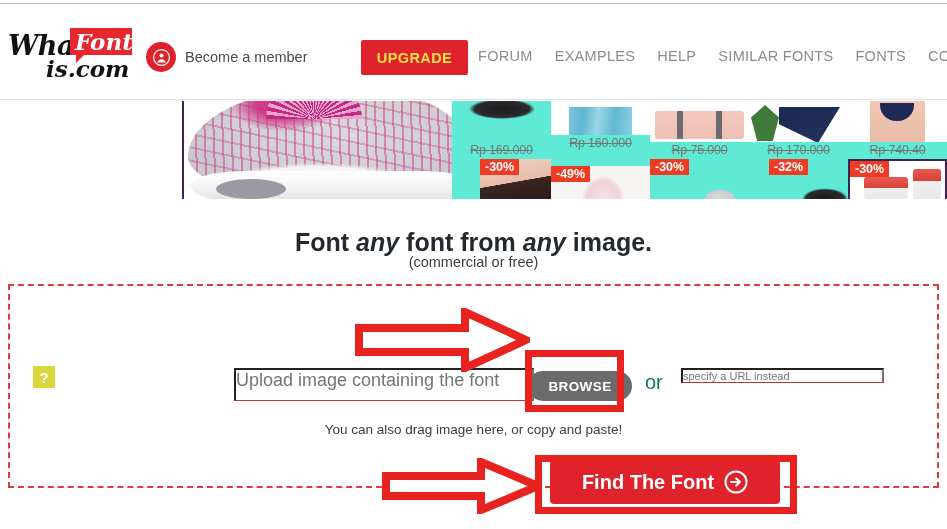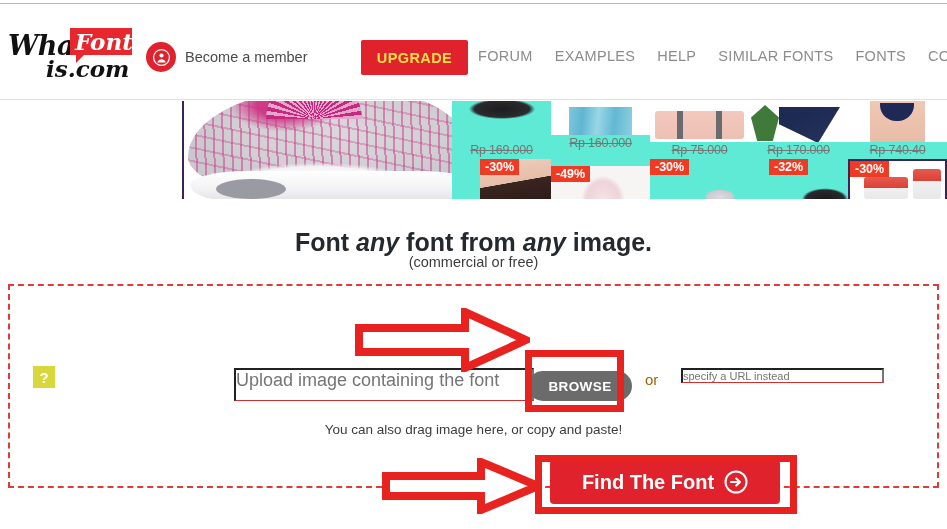--- a/index.html
+++ b/index.html
@@ -161,21 +161,21 @@
   .upload-row { position: absolute; left: 234px; top: 368px; display: flex; align-items: center; }
   .upload-field {
     width: 300px; border-bottom: 1px solid #d03030; padding-bottom: 9px;
     font-size: 18px; color: #7a7a7a; background: transparent;
   }
   .browse-btn {
     position: absolute; left: 528px; top: 363px; width: 104px; height: 30px;
     background: #6b6b6b; color: #fff; border: none; border-radius: 15px;
     font-size: 13.5px; font-weight: bold; letter-spacing: 0.4px; cursor: pointer; margin-top: 8px;
   }
-  .or-label { position: absolute; left: 645px; top: 371px; font-size: 15px; color: #a16207; }
+  .or-label { position: absolute; left: 645px; top: 371px; font-size: 20px; color: #0f766e; }
   .url-field {
     position: absolute; left: 681px; top: 368px; width: 203px;
     border-bottom: 1px solid #d03030; 
     font-size: 11px; color: #0f172a; background: transparent;
   }
   .drag-hint {
     position: absolute; left: 0; top: 422px; width: 947px; text-align: center;
     font-size: 13.5px; color: #3d3d3d;
   }
 

